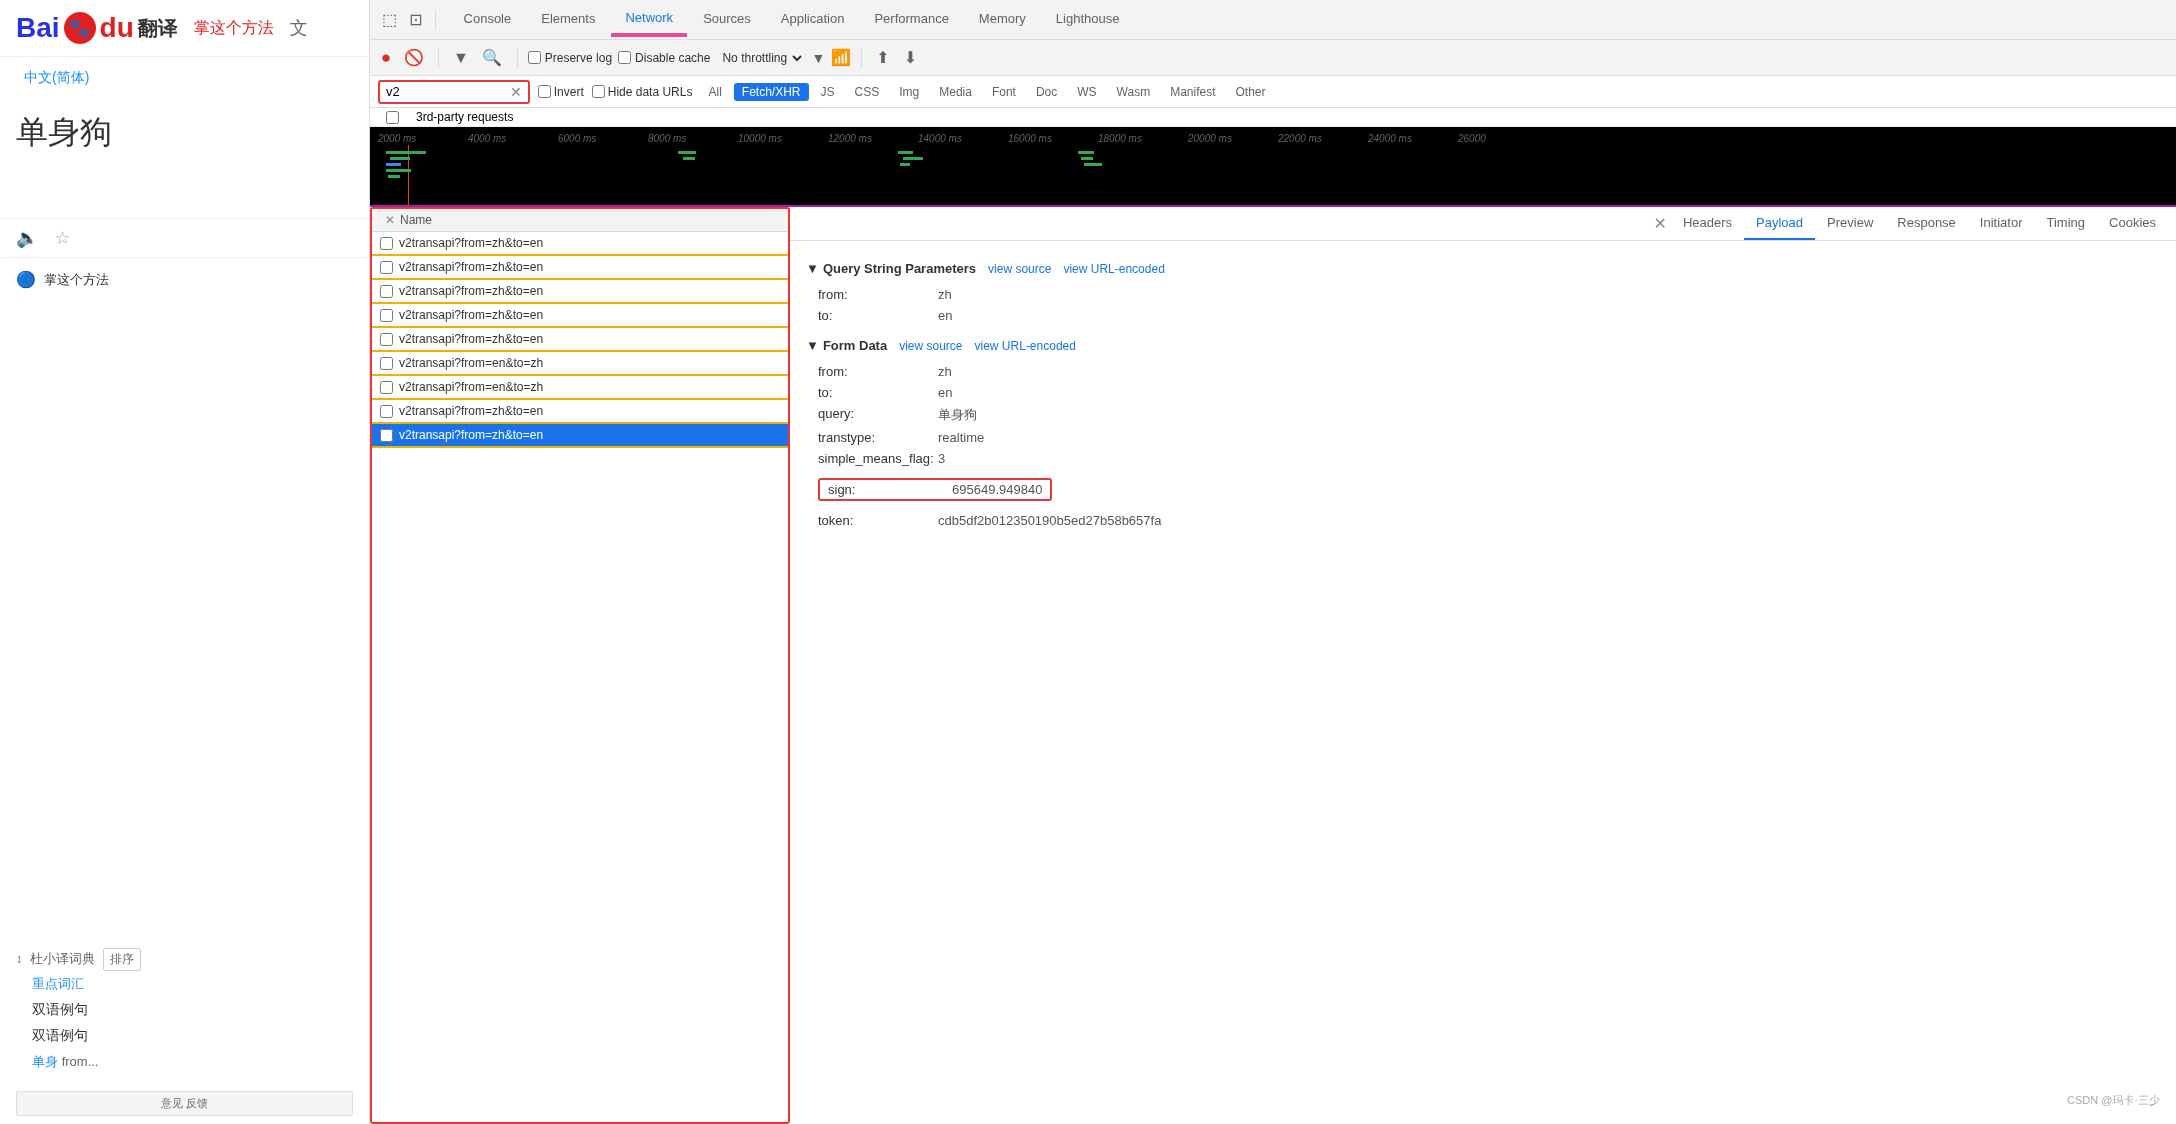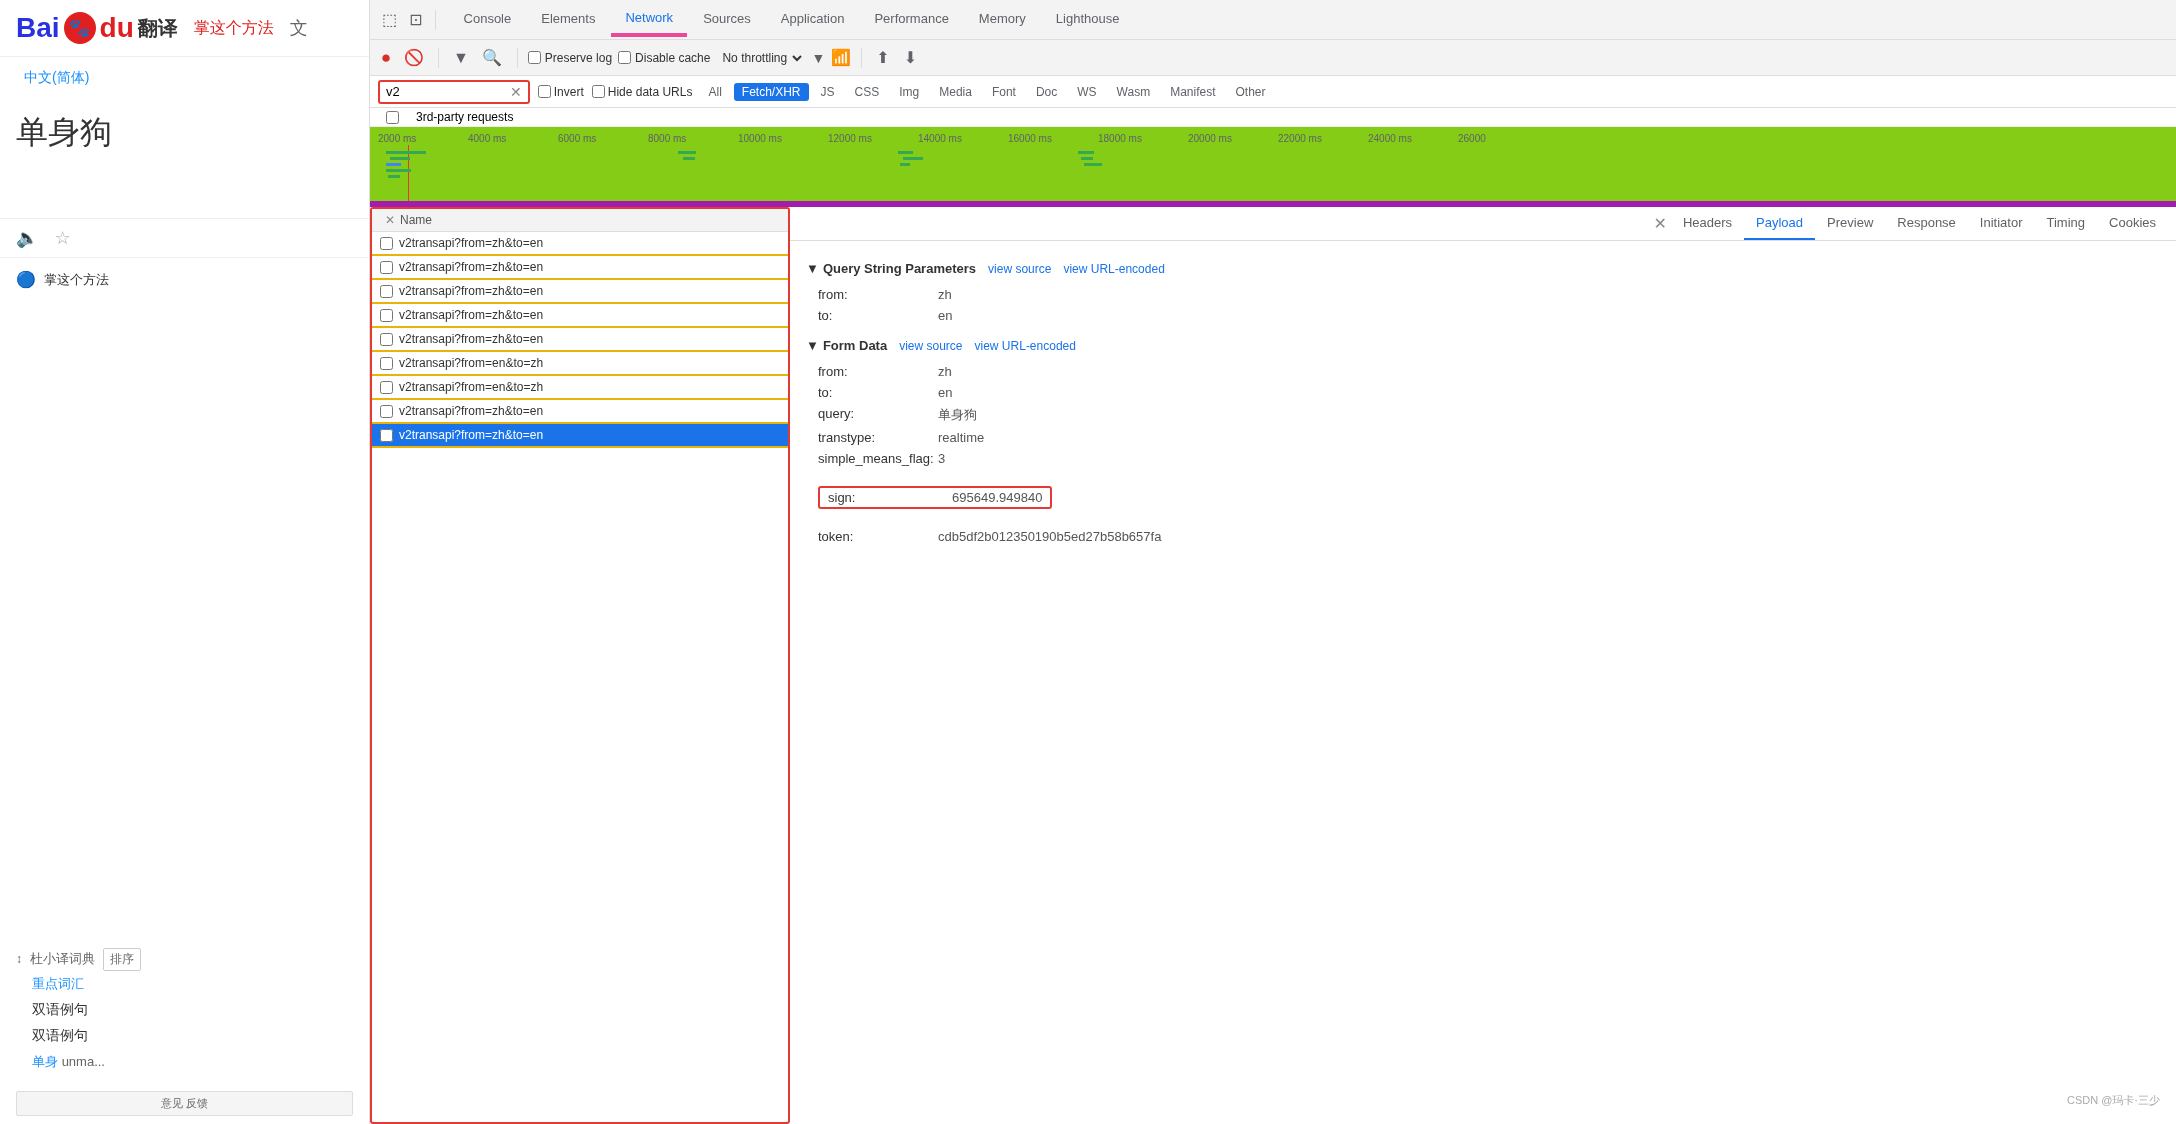--- a/index.html
+++ b/index.html
@@ -72,21 +72,21 @@
     .filter-options { display: flex; align-items: center; gap: 8px; font-size: 12px; color: #333; }
     .filter-options label { display: flex; align-items: center; gap: 3px; cursor: pointer; }
     .type-filters { display: flex; gap: 4px; }
     .type-btn { padding: 2px 8px; font-size: 12px; border: none; background: transparent; cursor: pointer; color: #5f6368; border-radius: 3px; }
     .type-btn.active { background: #1a73e8; color: white; }
 
     
     .third-party { padding: 2px 16px; font-size: 12px; display: flex; align-items: center; gap: 17px; border-bottom: 1px solid #eee; cursor: pointer; }
 
     
-    .timeline-section { height: 80px; background: #84cc16; border-bottom: 6px solid #a21caf; display: flex; overflow: hidden; position: relative; }
+    .timeline-section { height: 80px; background: #000000; border-bottom: 2px solid #a21caf; display: flex; overflow: hidden; position: relative; font-style: italic; }
 
     
     .content-area { display: flex; flex: 1; overflow: hidden; }
 
     
     .network-list { width: 420px; border-right: 1px solid #ddd; display: flex; flex-direction: column; overflow: hidden; }
     .network-list-header { display: flex; align-items: center; padding: 4px 8px; background: #f3f3f3; border-bottom: 1px solid #ddd; font-size: 12px; color: #555; font-weight: 500; }
     .name-col { flex: 1; }
     .close-col { width: 20px; text-align: center; cursor: pointer; color: #888; }
 
@@ -164,21 +164,21 @@
         <span style="font-size:12px;">↕</span>
         <span>杜小译词典</span>
         <button class="sort-btn">排序</button>
       </div>
 
       <a class="keyword-link">重点词汇</a>
       <div class="bilingual-section">双语例句</div>
       <div class="bilingual-section">双语例句</div>
       <div class="bilingual-example">
         <span class="example-word">单身</span>
-        <span class="example-rest">unma...</span>
+        <span class="example-rest">from...</span>
       </div>
     </div>
 
     <button class="feedback-btn" style="position:relative;left:auto;top:auto;margin:8px 16px;">意见
 反馈</button>
   </div>
 
   <div class="devtools-panel">
 
     <div class="devtools-tabs">
@@ -400,21 +400,21 @@
           </div>
           <div class="param-row">
             <span class="param-key">transtype</span>
             <span class="param-val">realtime</span>
           </div>
           <div class="param-row">
             <span class="param-key">simple_means_flag</span>
             <span class="param-val">3</span>
           </div>
 
-          <div class="param-row" style="margin:14px 0;">
+          <div class="param-row" style="margin:6px 0;">
             <div style="border:2px solid #e53935;border-radius:3px;padding:2px 8px;display:flex;gap:4px;align-items:center;">
               <span class="param-key">sign</span>
               <span class="param-val">695649.949840</span>
             </div>
           </div>
 
           <div class="param-row">
             <span class="param-key">token</span>
             <span class="param-val">cdb5df2b012350190b5ed27b58b657fa</span>
           </div>

